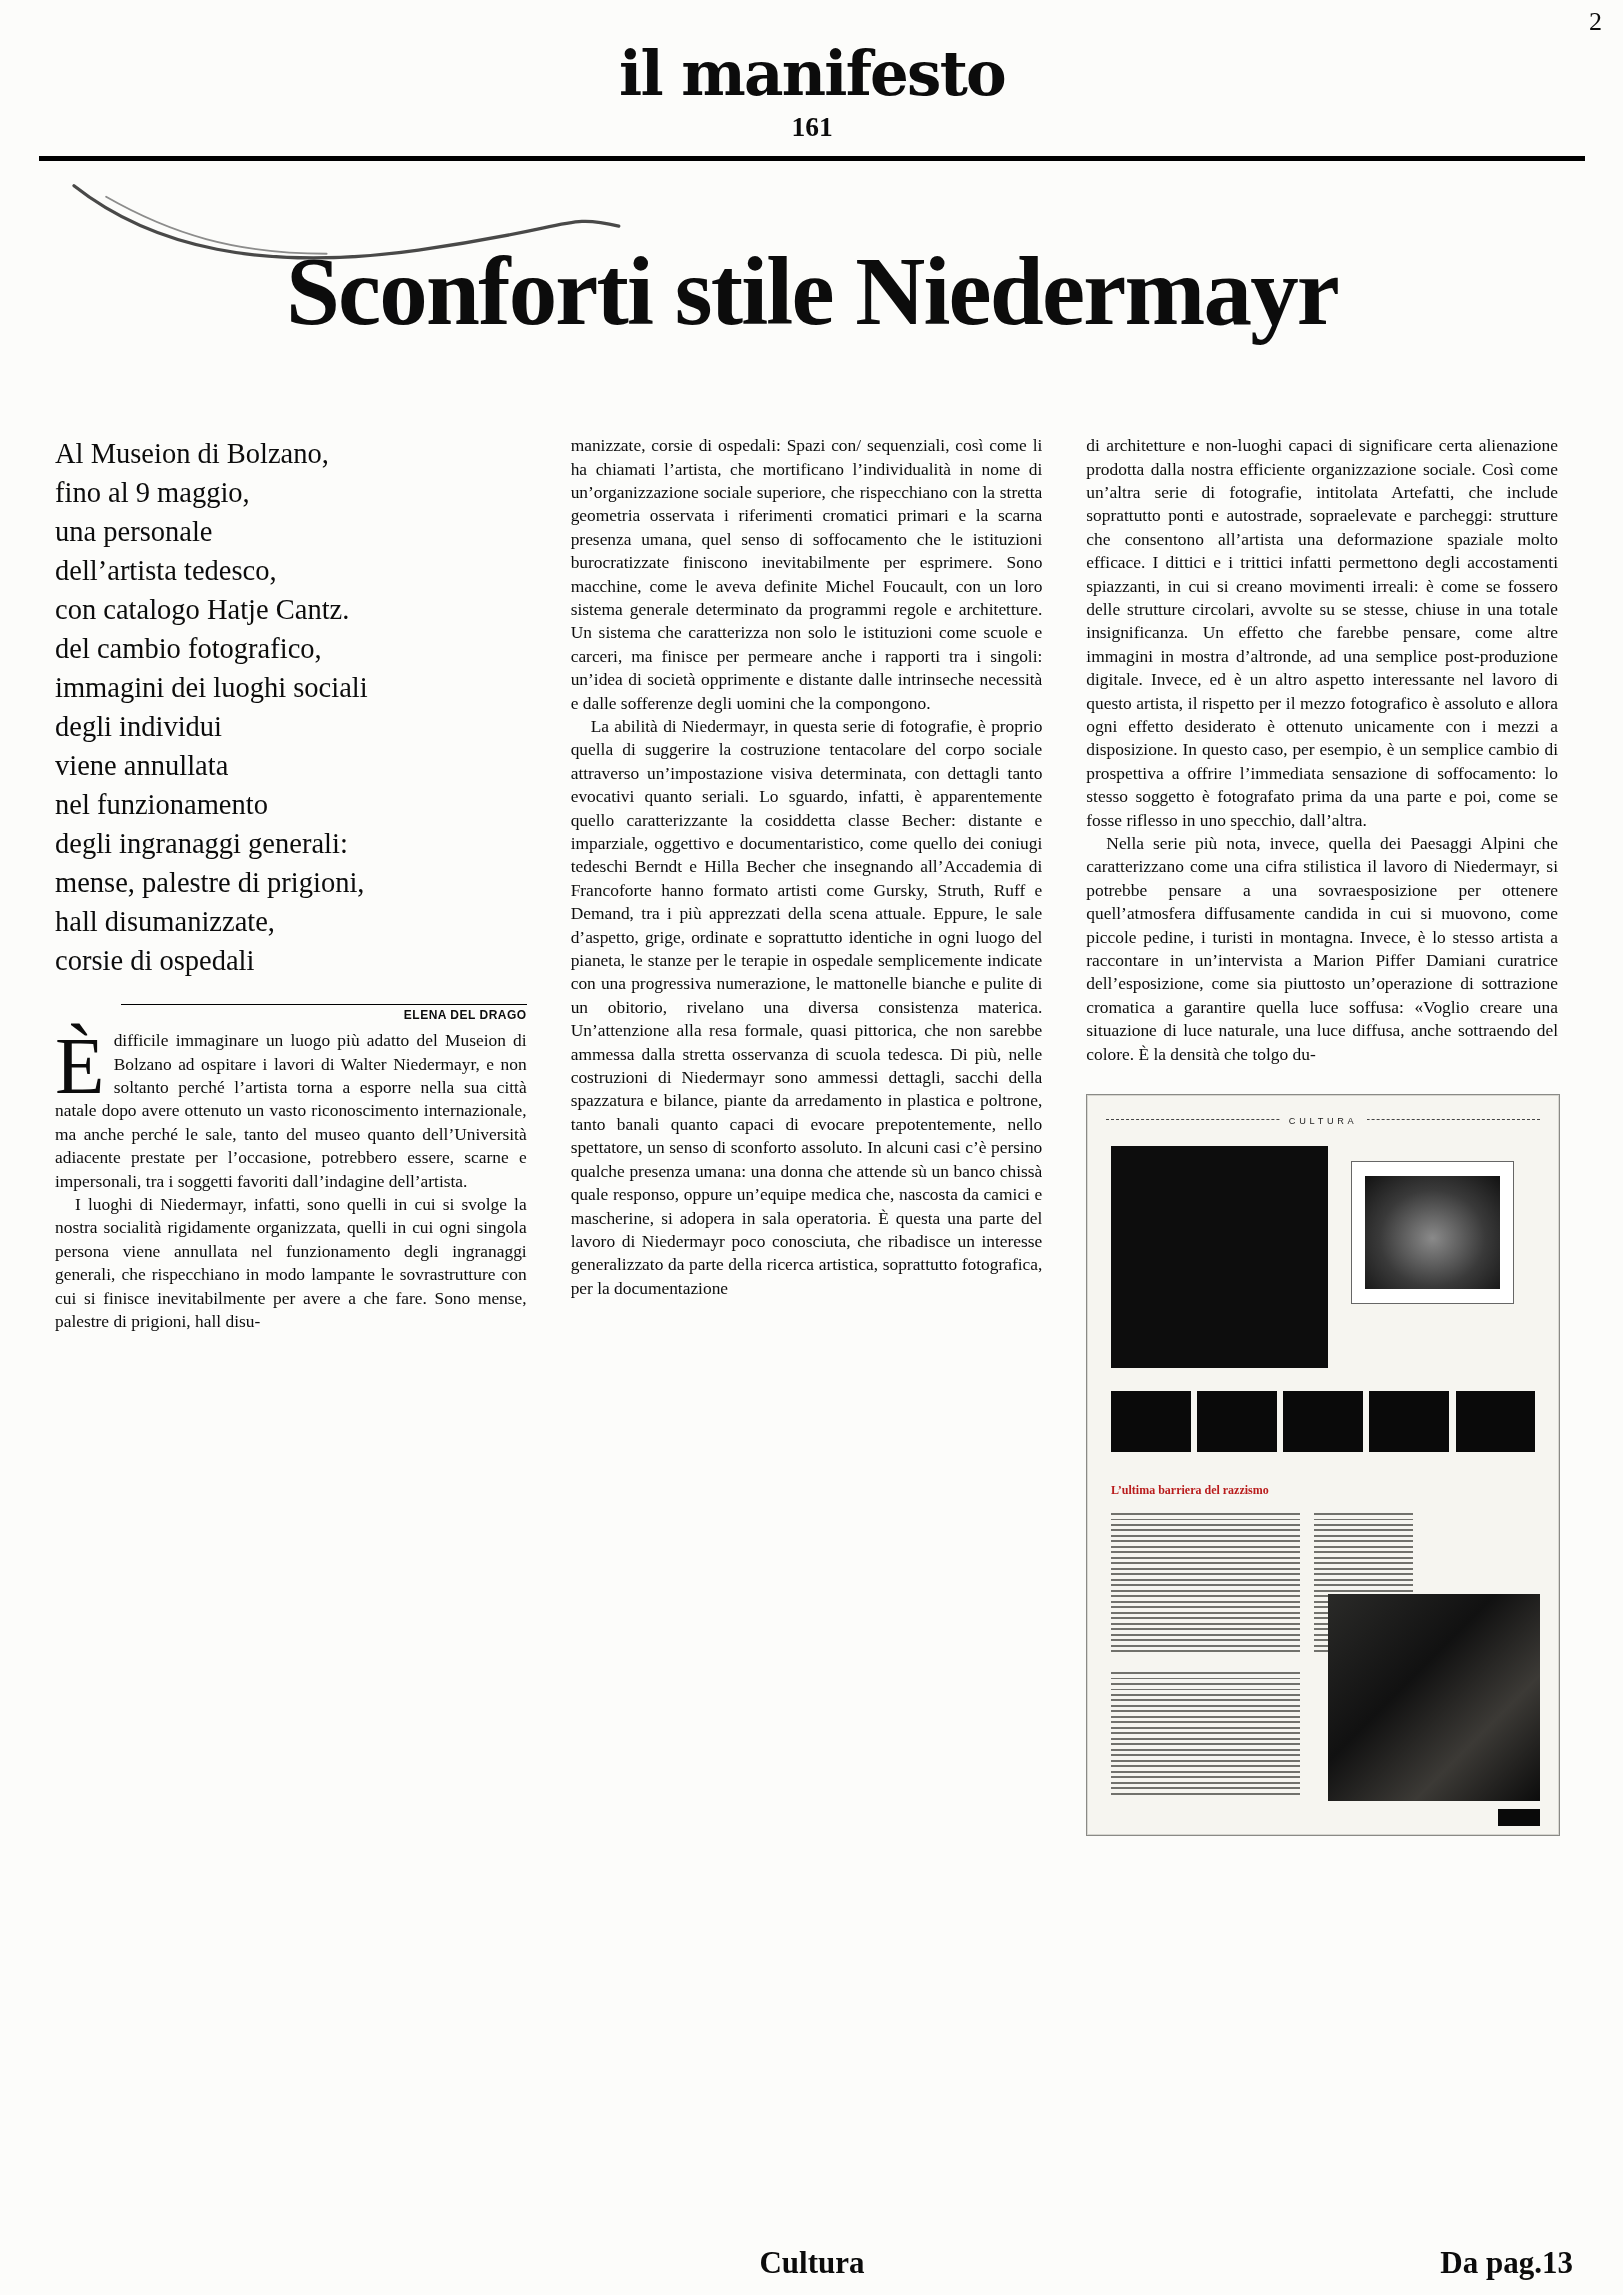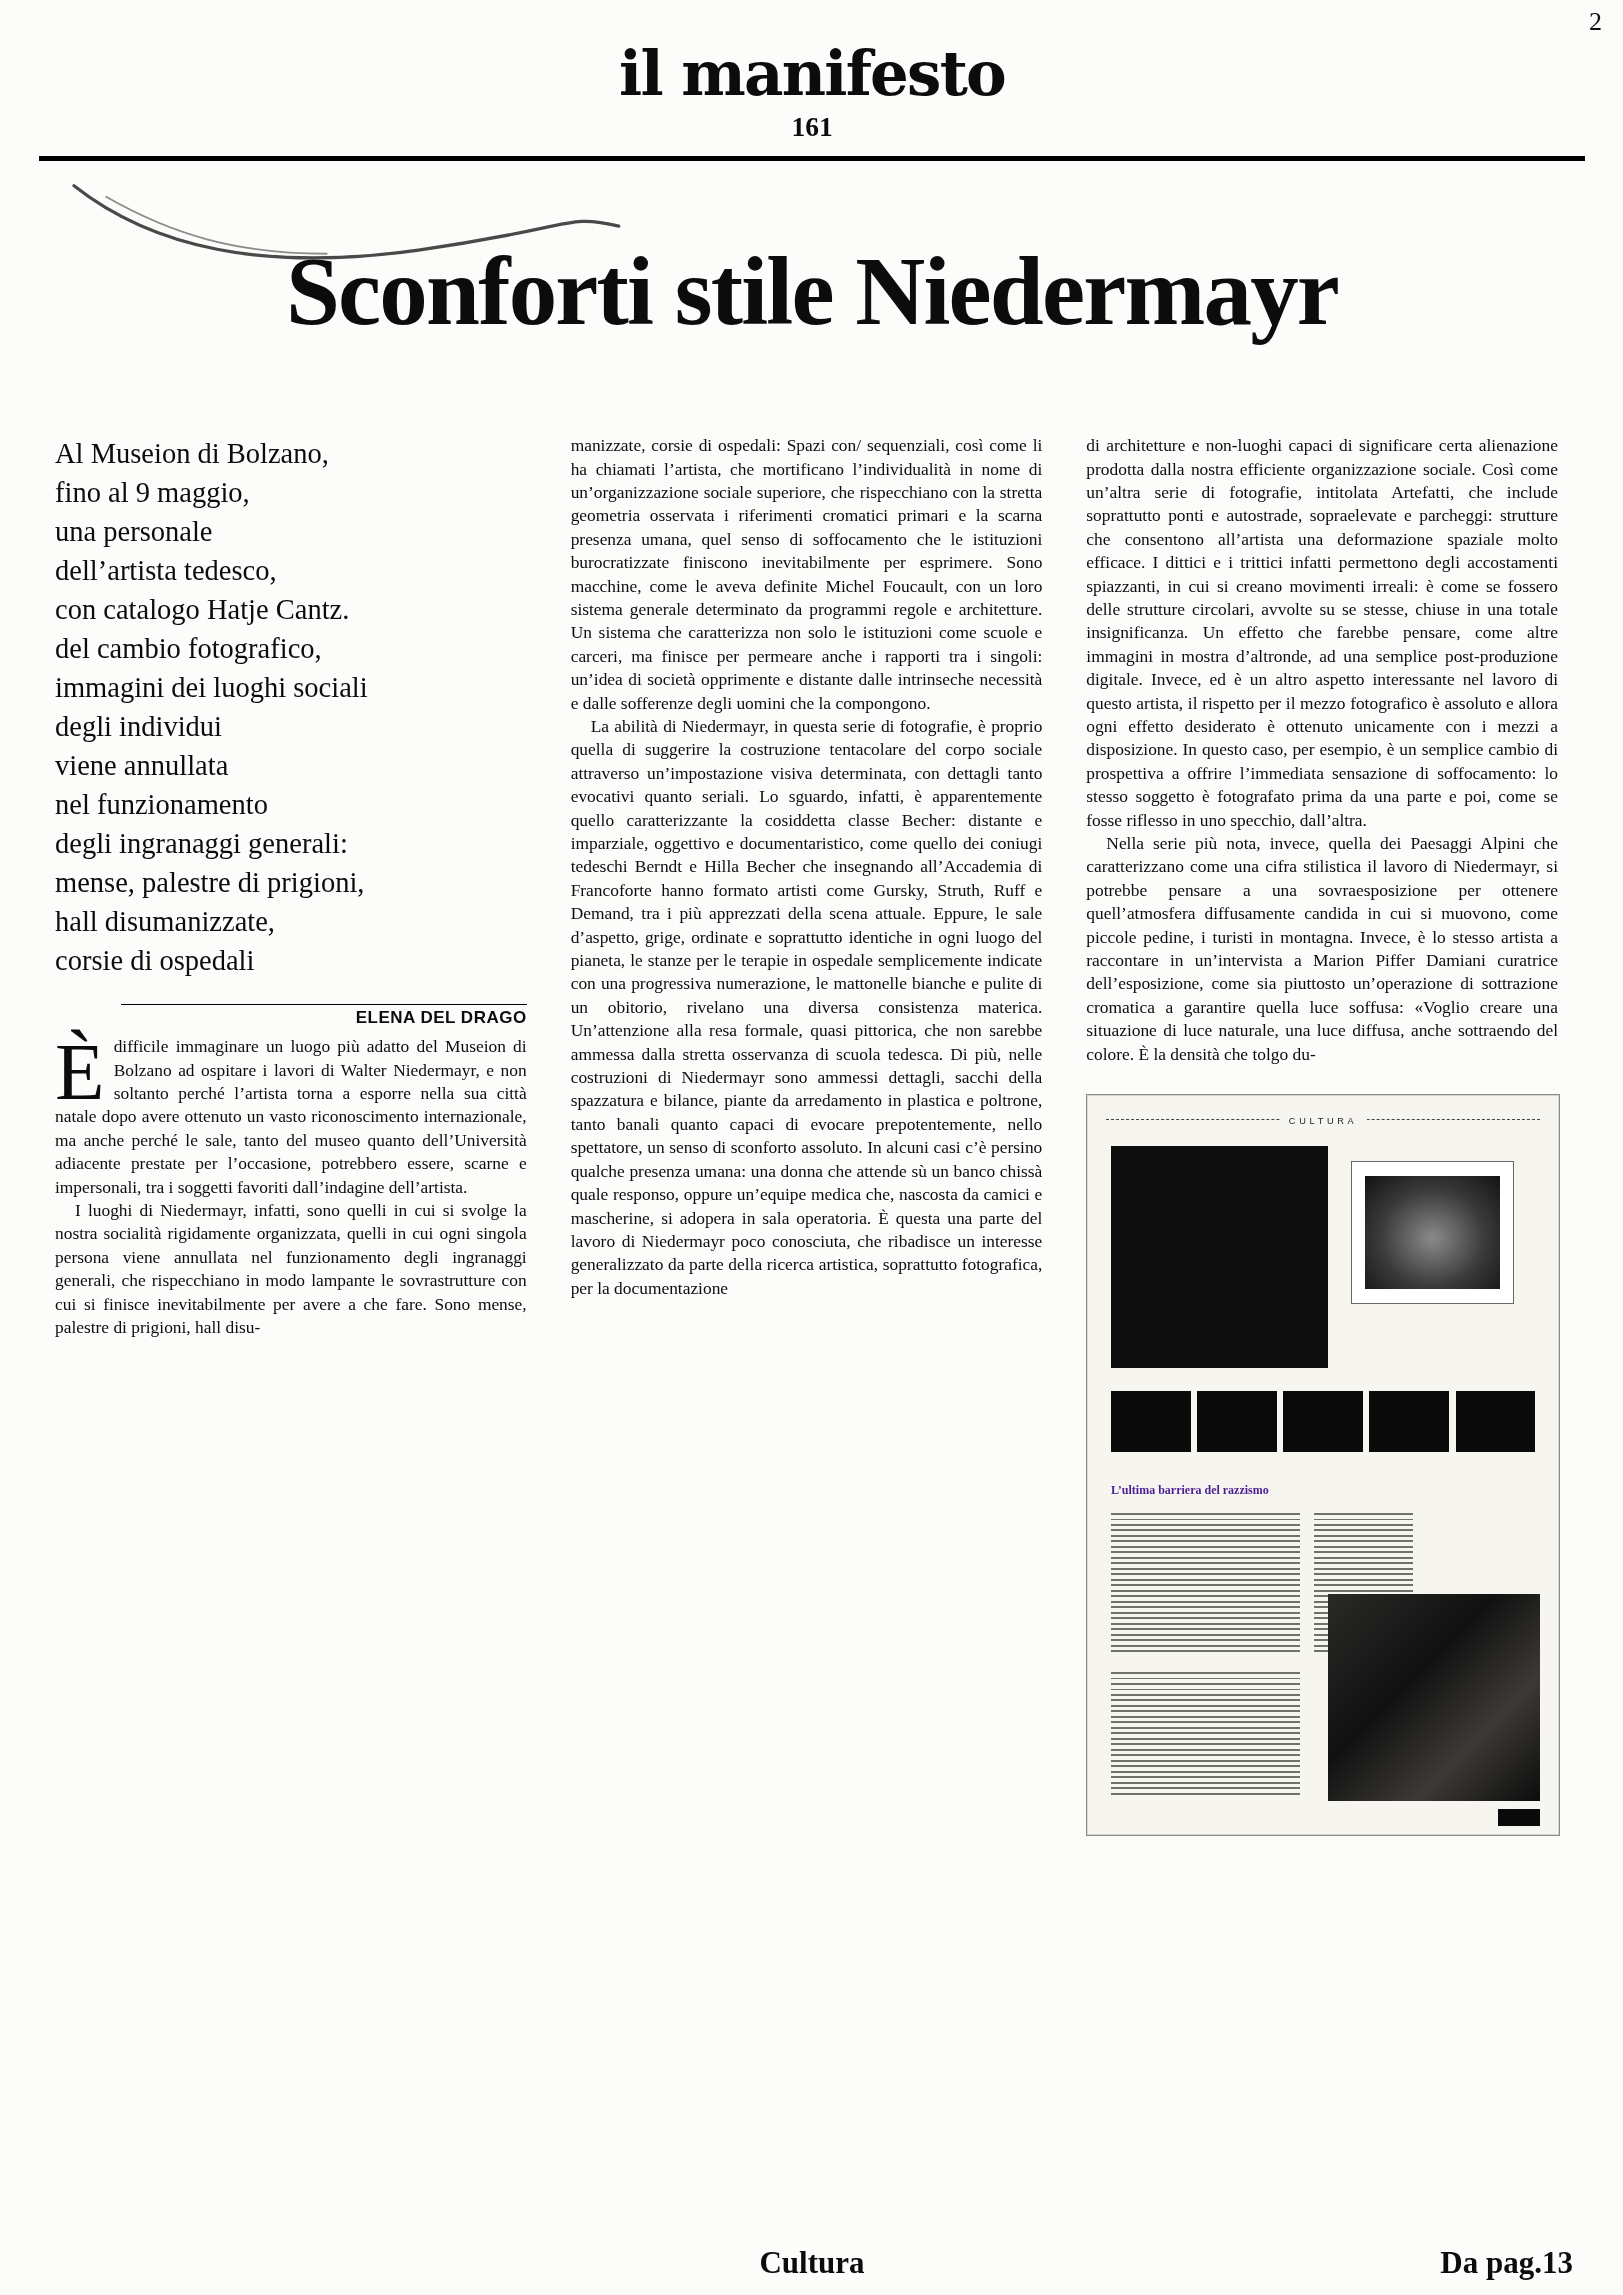--- a/index.html
+++ b/index.html
@@ -48,21 +48,21 @@
     column-gap: 44px;
     padding: 26px 66px 0 55px;
     align-items: start;
   }
   .standfirst { font-size: 28.5px; line-height: 39px; }
   .byline-row {
     margin-top: 24px; margin-left: 66px;
     border-top: 1.8px solid #000;
     text-align: right;
     font-family: "Liberation Sans", sans-serif;
-    font-weight: bold; font-size: 17px; letter-spacing: 0.5px;
+    font-weight: bold; font-size: 12px; letter-spacing: 0.5px;
     padding-top: 2.8px;
   }
   .body-text {
     font-size: 17.4px; line-height: 23.4px;
     text-align: justify;
   }
   .col-left .body-text { margin-top: 7.3px; }
   .para { margin: 0; }
   .para.indent { text-indent: 20px; }
   .drop-cap {
@@ -101,21 +101,21 @@
     position: absolute; left: 8%; top: 10%; right: 8%; bottom: 10%;
     background: radial-gradient(ellipse at 50% 55%, #8a8a8a 0%, #3a3a3a 55%, #121212 100%);
   }
   .t-squares-row {
     position: absolute; left: 5%; top: 40%; right: 5%;
     display: flex; gap: 6.4px;
   }
   .t-sq { flex: 1; height: 61px; background: #0a0a0a; }
   .t-caption {
     position: absolute; left: 5%; top: 52.5%;
-    font-weight: bold; font-size: 12px; color: #4c1d95;
+    font-weight: bold; font-size: 12px; color: #b91c1c;
     font-family: "Liberation Serif", serif;
   }
   .t-textbars {
     position: absolute;
     background: repeating-linear-gradient(to bottom, #5a5a55 0px, #5a5a55 1.8px, transparent 1.8px, transparent 5.5px);
     opacity: 0.85;
   }
   .tb1 { left: 5%; top: 56.5%; width: 40%; height: 19%; }
   .tb2 { left: 48%; top: 56.5%; width: 21%; height: 19%; }
   .tb3 { left: 5%; top: 78%; width: 40%; height: 17%; }

